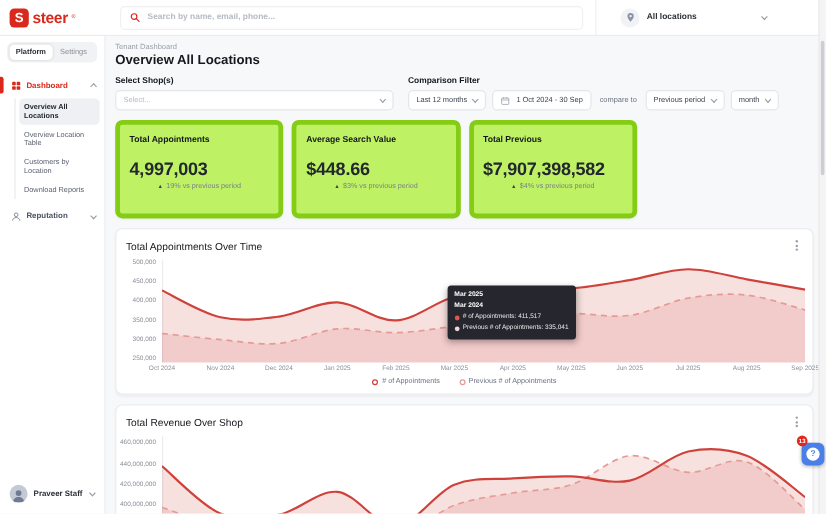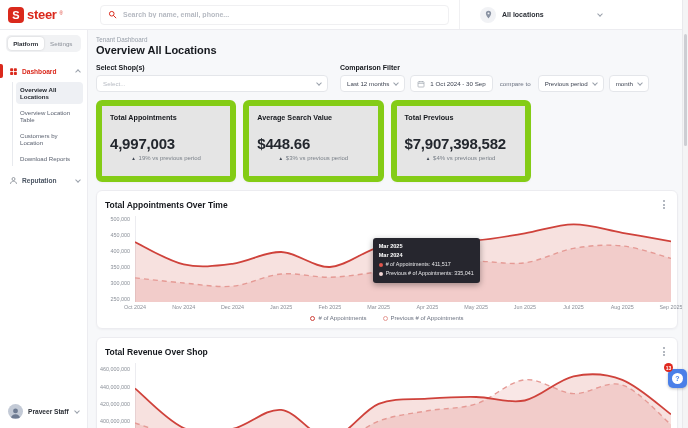--- a/index.html
+++ b/index.html
@@ -3,21 +3,21 @@
 <meta charset="utf-8">
 <style>
   *{box-sizing:border-box;margin:0;padding:0}
   html,body{width:688px;height:428px;overflow:hidden;font-family:"Liberation Sans",sans-serif;background:#f7f8fa}
   
   .hdr{position:fixed;top:0;left:0;width:688px;height:30px;background:#fff;border-bottom:1px solid #ececf0;display:flex;align-items:center;z-index:6}
   .logo{width:88px;display:flex;align-items:center;gap:3px;padding-left:8px;flex:none}
   .logo-mark{width:16px;height:16px;background:#da291c;color:#fff;border-radius:4px;font-weight:bold;font-size:11px;display:flex;align-items:center;justify-content:center}
   .logo-word{color:#da291c;font-weight:bold;font-size:13px;letter-spacing:-.3px}
   .reg{color:#da291c;font-size:4.5px;align-self:flex-start;margin-top:4px}
-  .search{margin-left:12px;width:349px;height:20px;border:1px solid #f0f0f2;border-radius:4px;display:flex;align-items:center;padding:0 7px;gap:6px;background:#fff}
+  .search{margin-left:12px;width:386px;height:20px;border:1px solid #f0f0f2;border-radius:4px;display:flex;align-items:center;padding:0 7px;gap:6px;background:#fff}
   .search input{border:0;outline:0;flex:1;font-size:7px;font-weight:700;color:#333;background:transparent;font-family:inherit}
   .search input::placeholder{color:#b6bac2}
   .hdr-div{width:1px;height:29px;background:#f0f0f2;margin-left:10px}
   .loc{display:flex;align-items:center;gap:6px;margin-left:20px;width:122px;cursor:pointer}
   .loc-circle{width:16px;height:16px;border-radius:50%;background:#f1f2f5;display:flex;align-items:center;justify-content:center;flex:none}
   .loc-label{font-size:7px;font-weight:700;color:#2b2f36;flex:1}
   .chev{display:inline-block;width:4px;height:4px;border-right:1.2px solid #9aa1ab;border-bottom:1.2px solid #9aa1ab;transform:rotate(45deg);margin-top:-2px}
   .chev.up{transform:rotate(-135deg);margin-top:2px}
   
   .sb-nav{position:fixed;top:30px;left:0;width:88px;bottom:0;background:#fff;border-right:1px solid #ececf0;display:flex;flex-direction:column;z-index:5}
@@ -41,29 +41,29 @@
   .bc{font-size:6.3px;color:#9aa1ab}
   h1{font-size:11px;color:#15181d;margin:1px 0 8px;font-weight:700}
   .filters{display:flex;gap:12px;margin-bottom:8px;align-items:flex-end}
   .fgroup label{display:block;font-size:7px;font-weight:700;color:#15181d;margin-bottom:4px}
   .controls{display:flex;gap:5px;align-items:center}
   .select{height:17px;background:#fff;border:1px solid #e4e6ea;border-radius:4px;display:flex;align-items:center;gap:5px;padding:0 6px;font-size:6.2px;color:#3c4250;cursor:pointer;white-space:nowrap}
   .select .lbl{flex:1}
   .shop{width:232px;color:#b6bac2}
   .cmp{font-size:6.2px;color:#6b7280;padding:0 2px}
   .kpis{display:grid;grid-template-columns:repeat(4,1fr);gap:7px;margin-bottom:8px}
-  .kpi{background:#e5e5e5;border:6px solid #84cc16;border-radius:6px;padding:7px 8px;height:82px;box-shadow:0 1px 2px rgba(16,24,40,.04)}
+  .kpi{background:#bef264;border:4px solid #84cc16;border-radius:6px;padding:7px 8px;height:82px;box-shadow:0 1px 2px rgba(16,24,40,.04)}
   .kpi-label{font-size:7.2px;font-weight:700;color:#15181d}
   .kpi-value{text-align:left;font-size:15px;font-weight:700;color:#23272e;margin-top:13px;letter-spacing:-.2px}
   .kpi-delta{text-align:center;font-size:6px;color:#7a8089;margin-top:3px}
   .kpi-delta .arr{color:#3f4652;font-size:4.6px;margin-right:1px}
   .card{background:#fff;border:1px solid #ececf0;border-radius:6px;box-shadow:0 1px 2px rgba(16,24,40,.04)}
   .chart-card{padding:7px 8px;margin-bottom:8px}
   .chead{display:flex;justify-content:space-between;align-items:center;margin-bottom:5px}
-  .chead h3{font-size:8.5px;color:#15181d;font-weight:700}
+  .chead h3{font-size:8.5px;color:#15181d;font-weight:400}
   .kebab{display:flex;flex-direction:column;gap:1.5px;padding:2px 4px;cursor:pointer}
   .kebab i{width:2px;height:2px;background:#9aa1ab;border-radius:50%}
   .cbody{display:flex}
   .ycol{width:30px;position:relative;flex:none}
   .ycol span{position:absolute;right:5px;font-size:5.4px;color:#8a8f98;transform:translateY(-50%);white-space:nowrap}
   .plot{position:relative;width:536px}
   .plot svg{display:block}
   .xrow{position:relative;height:9px;margin-left:30px;width:536px;margin-top:1px}
   .xrow span{position:absolute;transform:translateX(-50%);font-size:5.4px;color:#8a8f98;white-space:nowrap;top:1px}
   .legend{display:flex;justify-content:center;gap:16px;margin-top:3px}

